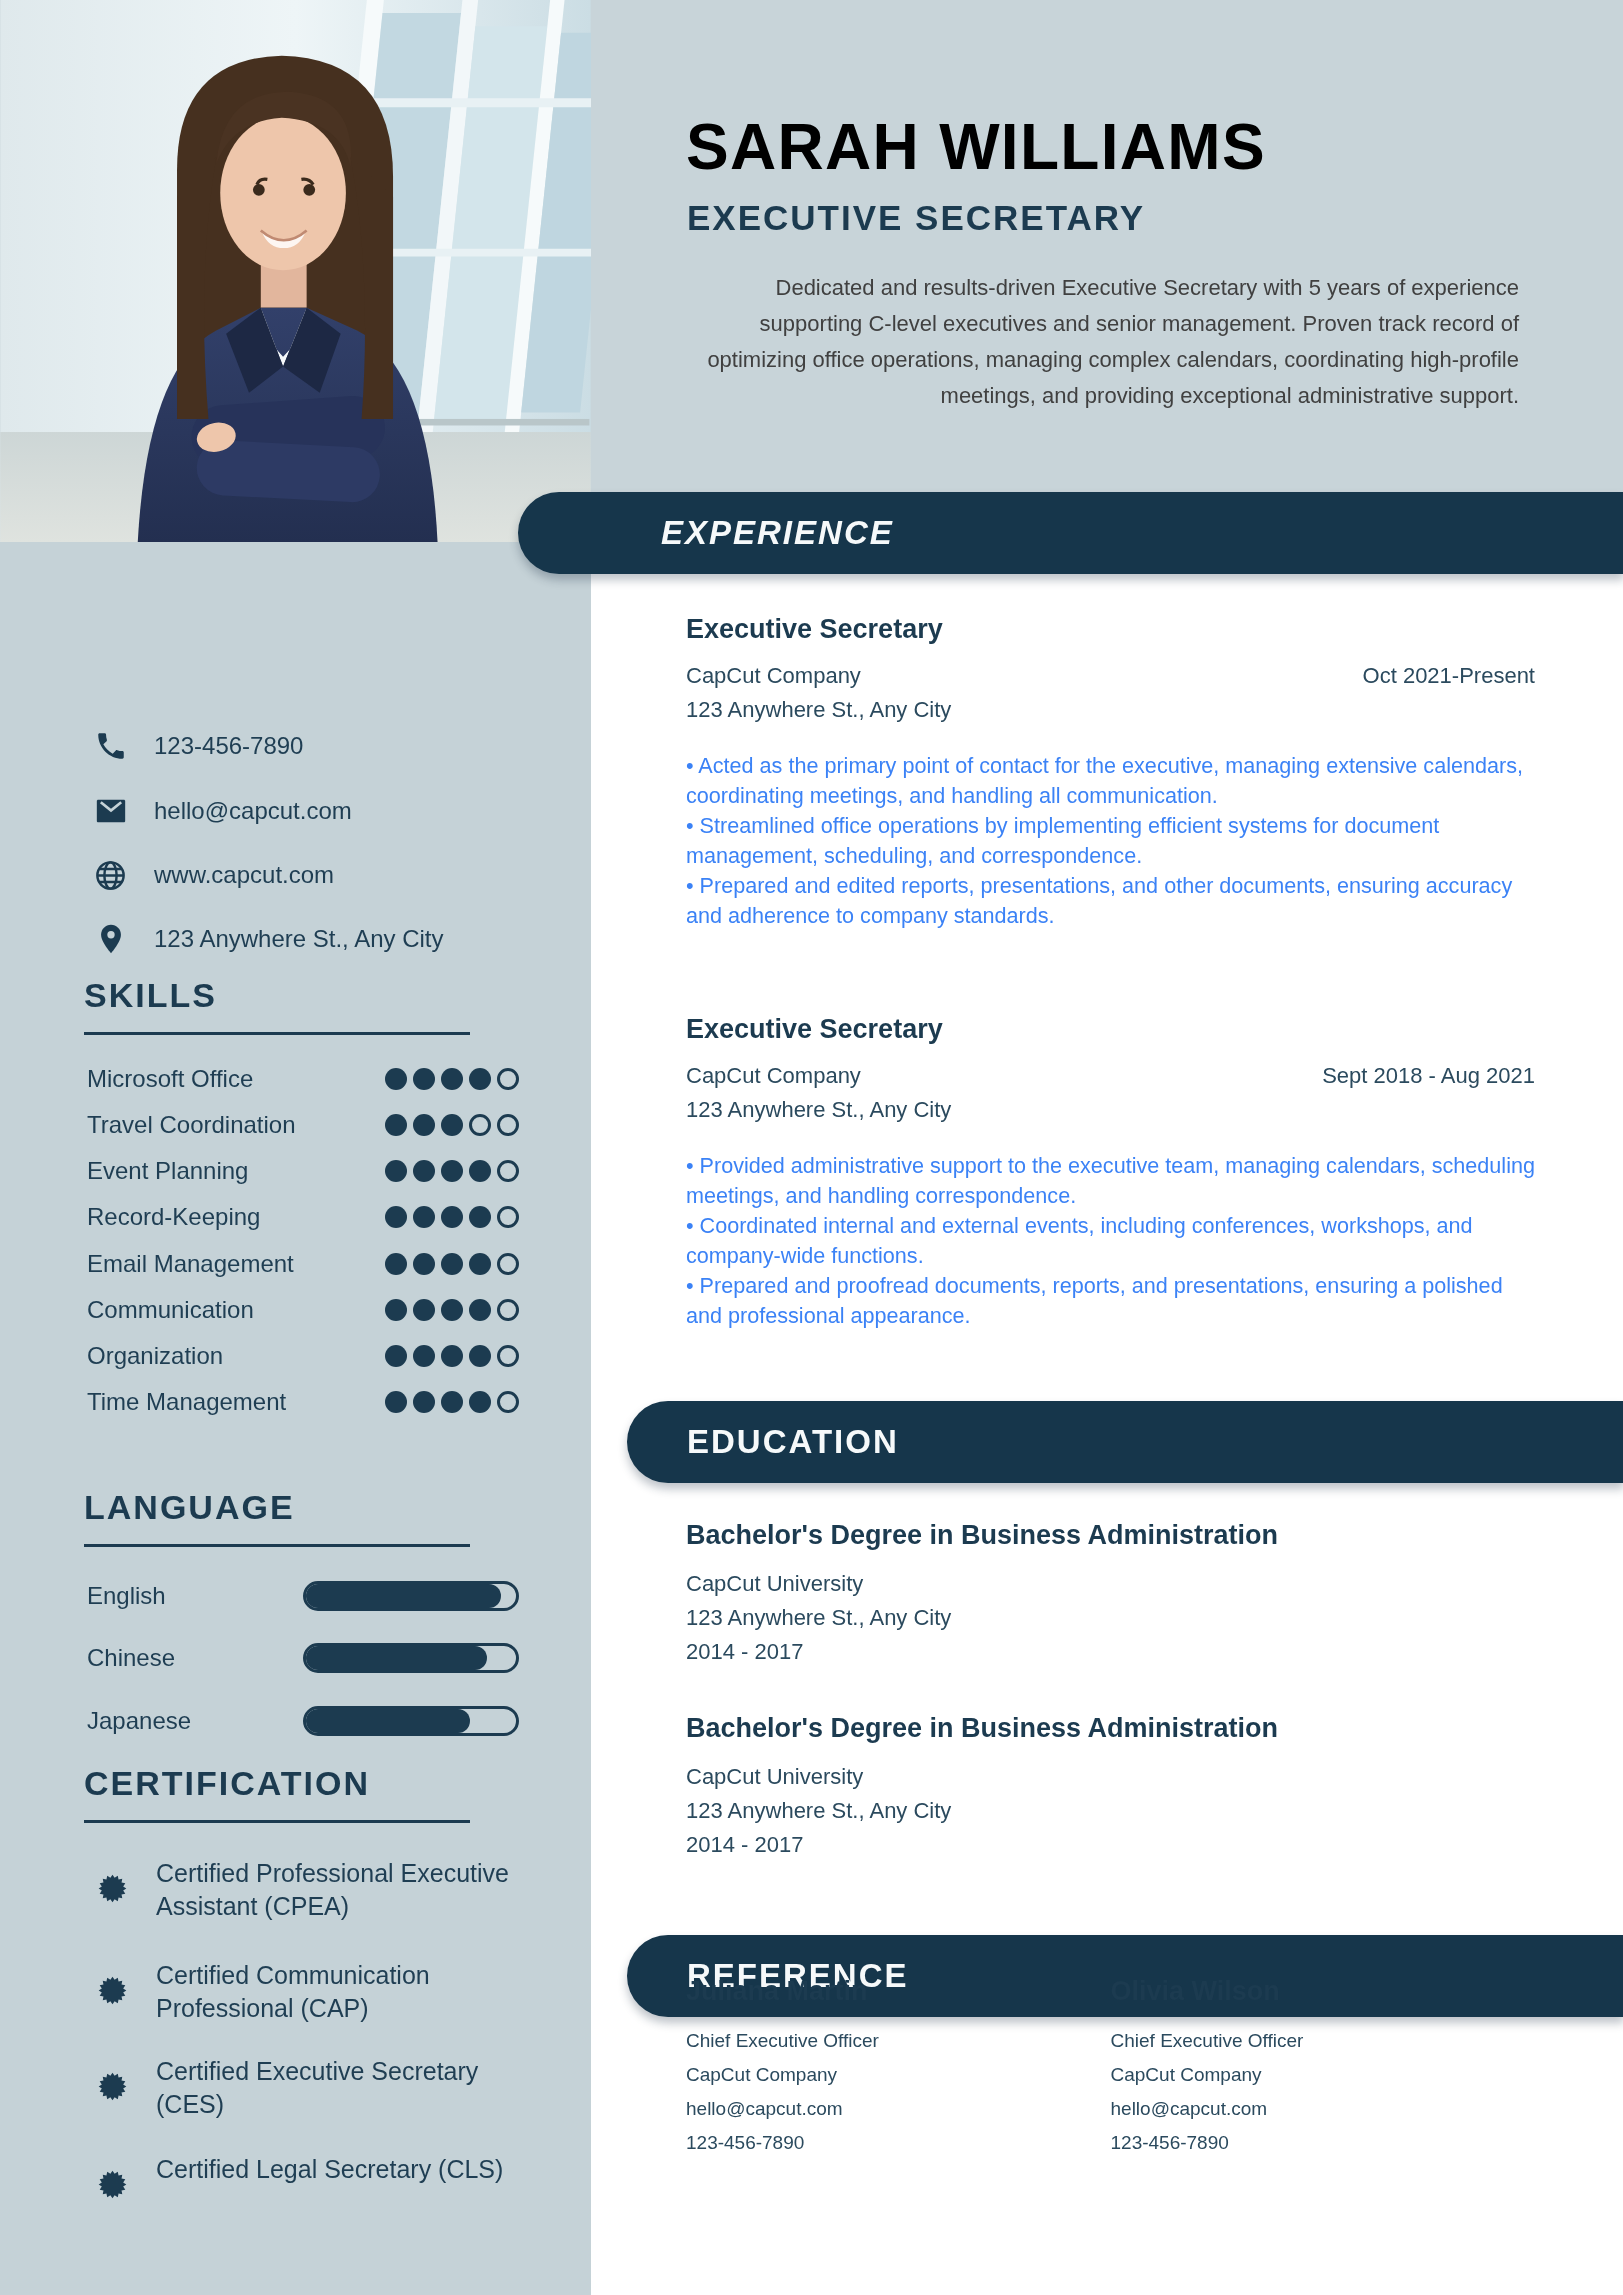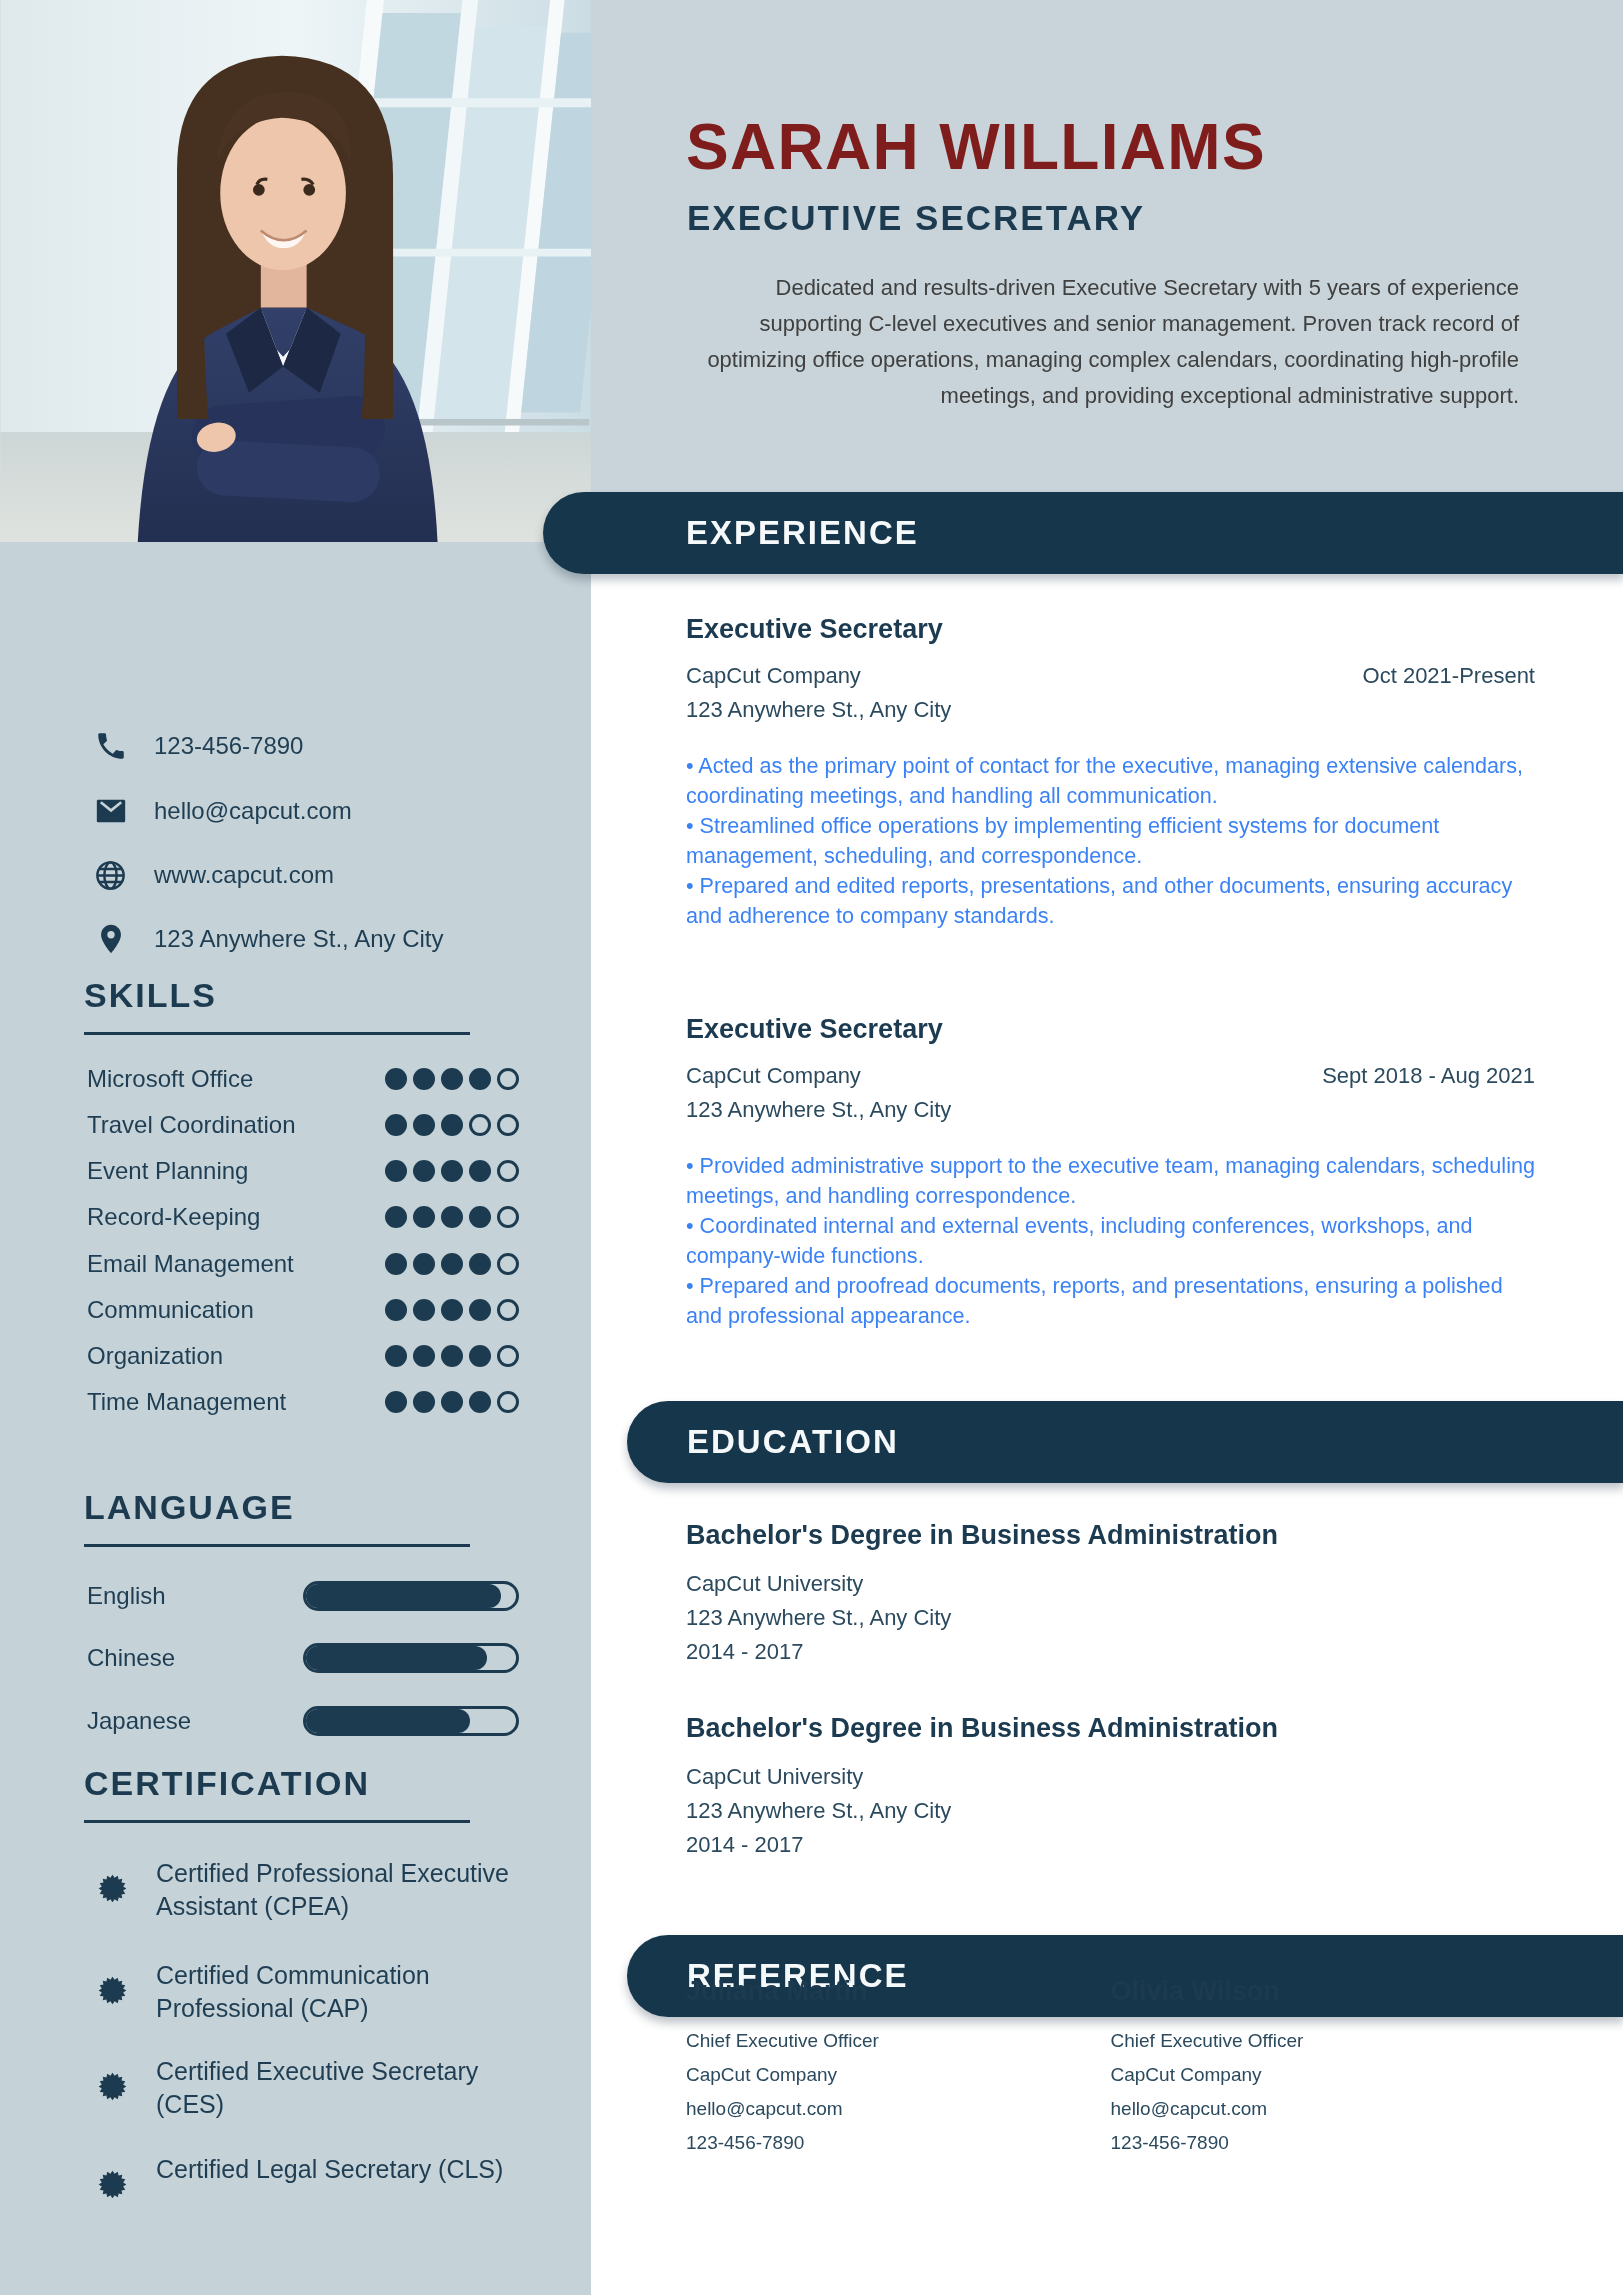--- a/index.html
+++ b/index.html
@@ -22,28 +22,28 @@
   .dot.empty{border:3.3px solid #1c3b50;background:transparent;}
   .lang-row{position:absolute;left:87px;width:432px;display:flex;align-items:center;justify-content:space-between;height:37px;}
   .lang-label{font-size:24px;color:#1f3e53;}
   .lang-bar{width:216px;height:30px;border:3.3px solid #1c3b50;border-radius:17px;box-sizing:border-box;background:#c5d2d7;overflow:hidden;}
   .lang-fill{height:100%;background:#1c3b50;border-radius:0 15px 15px 0;}
   .cert-item{position:absolute;left:98px;width:419px;display:flex;}
   .cert-icon{width:29px;height:29px;flex:0 0 29px;margin-top:17px;}
   .cert-text{margin-left:29px;font-size:25px;line-height:33px;color:#1f3e53;}
   
   .header{position:absolute;left:591px;top:0;width:1033px;height:574px;background:#c8d4d9;}
-  .name{position:absolute;left:686px;top:110px;font-size:64px;font-weight:bold;letter-spacing:1.3px;color:#7f1d1d;white-space:nowrap;}
+  .name{position:absolute;left:686px;top:110px;font-size:64px;font-weight:bold;letter-spacing:1.3px;color:#000000;white-space:nowrap;}
   .role{position:absolute;left:687px;top:198px;font-size:35px;font-weight:bold;letter-spacing:2px;color:#1c3b50;white-space:nowrap;}
   .summary{position:absolute;left:687px;top:270px;width:832px;font-size:22px;line-height:36px;color:#404040;text-align:right;}
   
   .banner{position:absolute;right:0;height:82px;background:#16364b;border-radius:41px 0 0 41px;
           display:flex;align-items:center;box-shadow:0 5.9px 9.2px rgba(20,40,60,0.28);}
   .banner-label{color:#f6f9fa;font-size:33px;font-weight:bold;letter-spacing:2px;}
-  #banner-exp{left:543px;top:492px;}
+  #banner-exp{left:518px;top:492px;font-style:italic;}
   #banner-exp .banner-label{margin-left:143px;}
   #banner-edu{left:627px;top:1401px;}
   #banner-edu .banner-label{margin-left:60px;}
   #banner-ref{left:627px;top:1935px;}
   #banner-ref .banner-label{margin-left:60px;}
   
   .job,.degree{position:absolute;left:686px;width:849px;}
   .job-title,.degree-title,.ref-name{font-size:27px;font-weight:bold;color:#1c3b50;}
   .meta-row{display:flex;justify-content:space-between;margin-top:14.4px;font-size:22px;line-height:34px;color:#2b4a5e;}
   .meta-line{font-size:22px;line-height:34px;color:#2b4a5e;}

